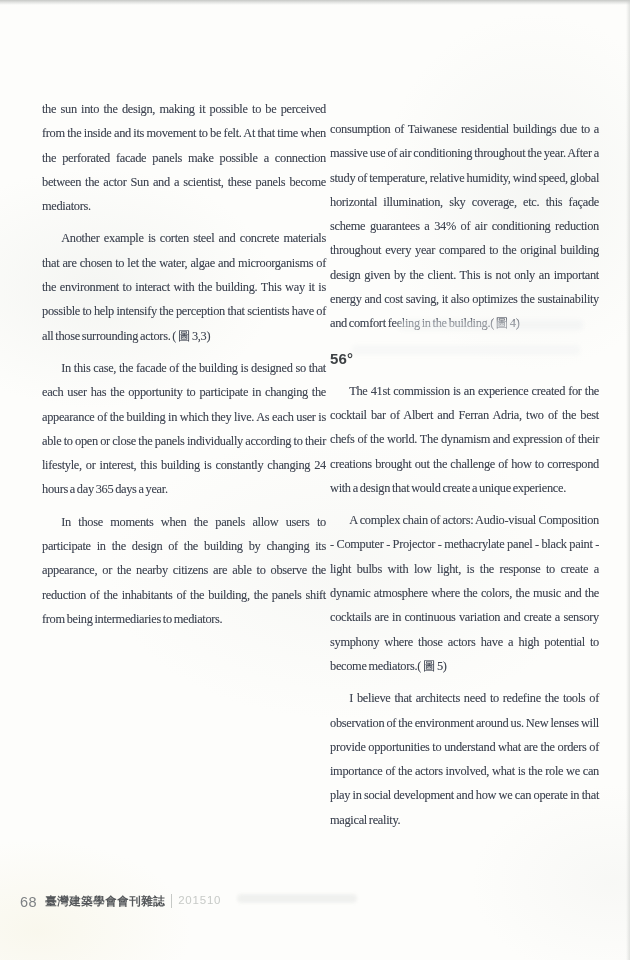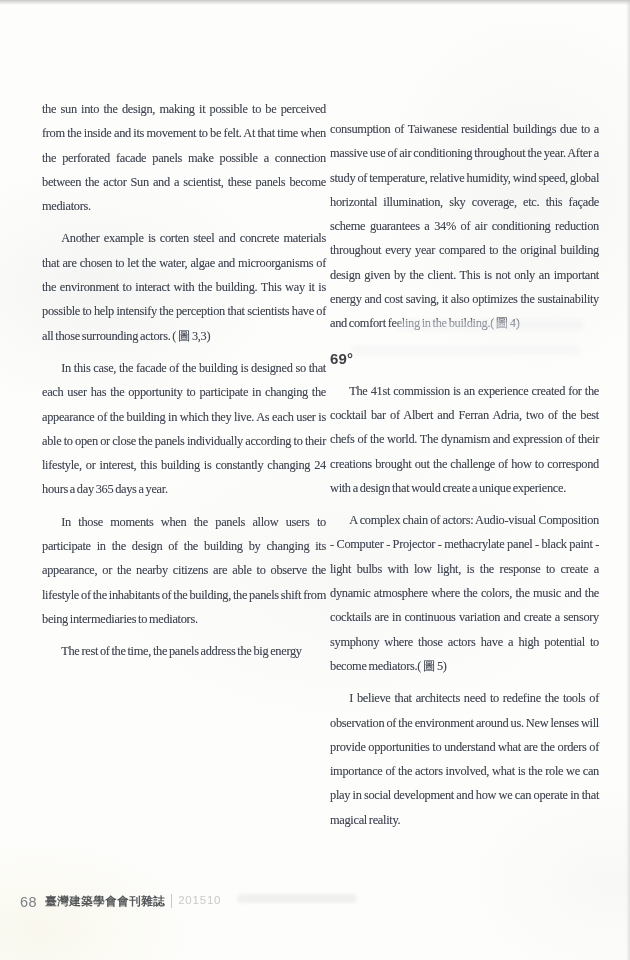--- a/index.html
+++ b/index.html
@@ -50,27 +50,26 @@
 <body>
 
 <div class="scan-page">
   <div class="top-edge"></div>
   <div class="right-edge"></div>
 
   <section class="col col-left">
     <p class="body-text">the sun into the design, making it possible to be perceived from the inside and its movement to be felt. At that time when the perforated facade panels make possible a connection between the actor Sun and a scientist, these panels become mediators.</p>
     <p class="body-text indent">Another example is corten steel and concrete materials that are chosen to let the water, algae and microorganisms of the environment to interact with the building. This way it is possible to help intensify the perception that scientists have of all those surrounding actors. ( 圖 3,3)</p>
     <p class="body-text indent">In this case, the facade of the building is designed so that each user has the opportunity to participate in changing the appearance of the building in which they live. As each user is able to open or close the panels individually according to their lifestyle, or interest, this building is constantly changing 24 hours a day 365 days a year.</p>
-    <p class="body-text indent">In those moments when the panels allow users to participate in the design of the building by changing its appearance, or the nearby citizens are able to observe the lifestyle of the inhabitants of the building, the panels shift from being intermediaries to mediators.</p>
-    <p class="body-text indent">The rest of the time, the panels address the big energy</p>
+    <p class="body-text indent">In those moments when the panels allow users to participate in the design of the building by changing its appearance, or the nearby citizens are able to observe the reduction of the inhabitants of the building, the panels shift from being intermediaries to mediators.</p>
   </section>
 
   <section class="col col-right">
     <p class="body-text">consumption of Taiwanese residential buildings due to a massive use of air conditioning throughout the year. After a study of temperature, relative humidity, wind speed, global horizontal illumination, sky coverage, etc. this façade scheme guarantees a 34% of air conditioning reduction throughout every year compared to the original building design given by the client. This is not only an important energy and cost saving, it also optimizes the sustainability and comfort feeling in the building.( 圖 4)</p>
-    <h2 class="section-heading">69°</h2>
+    <h2 class="section-heading">56°</h2>
     <p class="body-text indent">The 41st commission is an experience created for the cocktail bar of Albert and Ferran Adria, two of the best chefs of the world. The dynamism and expression of their creations brought out the challenge of how to correspond with a design that would create a unique experience.</p>
     <p class="body-text indent">A complex chain of actors: Audio-visual Composition - Computer - Projector - methacrylate panel - black paint - light bulbs with low light, is the response to create a dynamic atmosphere where the colors, the music and the cocktails are in continuous variation and create a sensory symphony where those actors have a high potential to become mediators.( 圖 5)</p>
     <p class="body-text indent">I believe that architects need to redefine the tools of observation of the environment around us. New lenses will provide opportunities to understand what are the orders of importance of the actors involved, what is the role we can play in social development and how we can operate in that magical reality.</p>
   </section>
 
   <div class="ghost ghost-1"></div>
   <div class="ghost ghost-2"></div>
 
   <footer class="footer">
     <span class="page-number">68</span>

